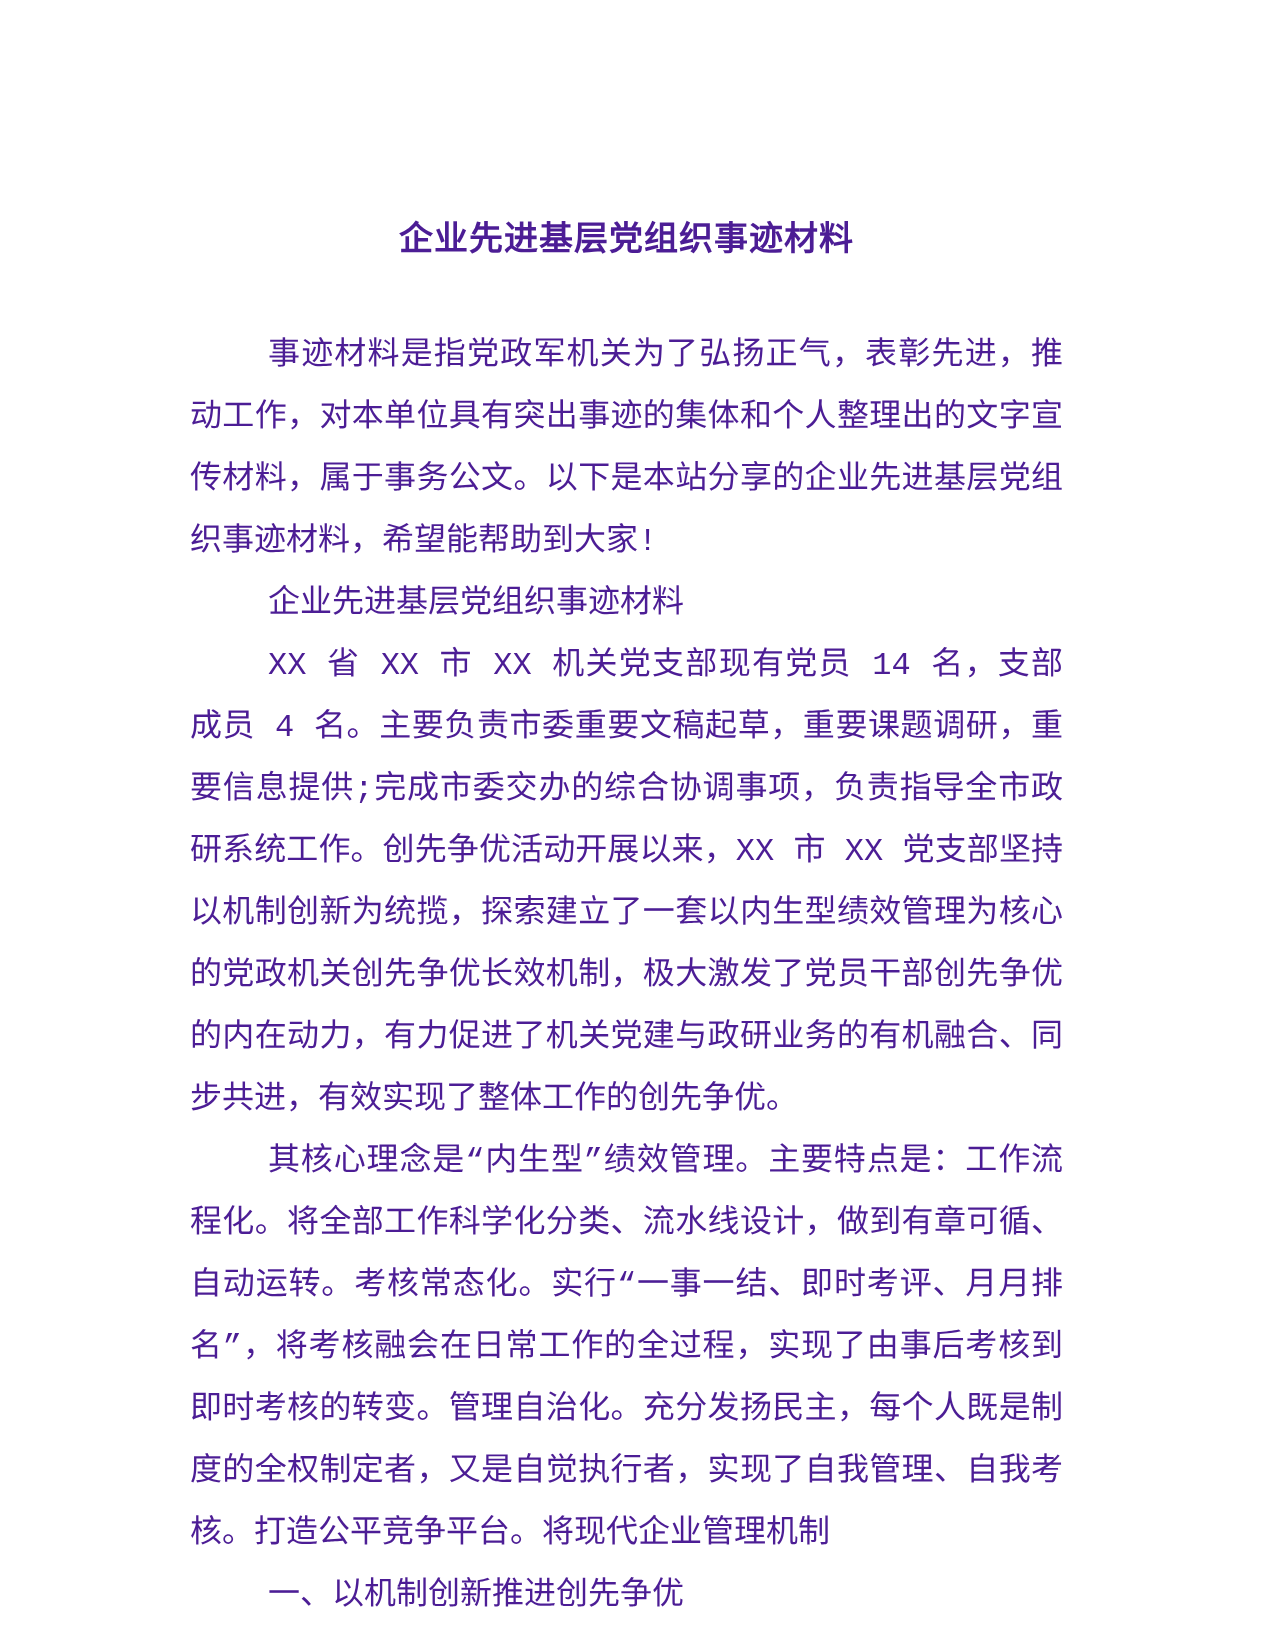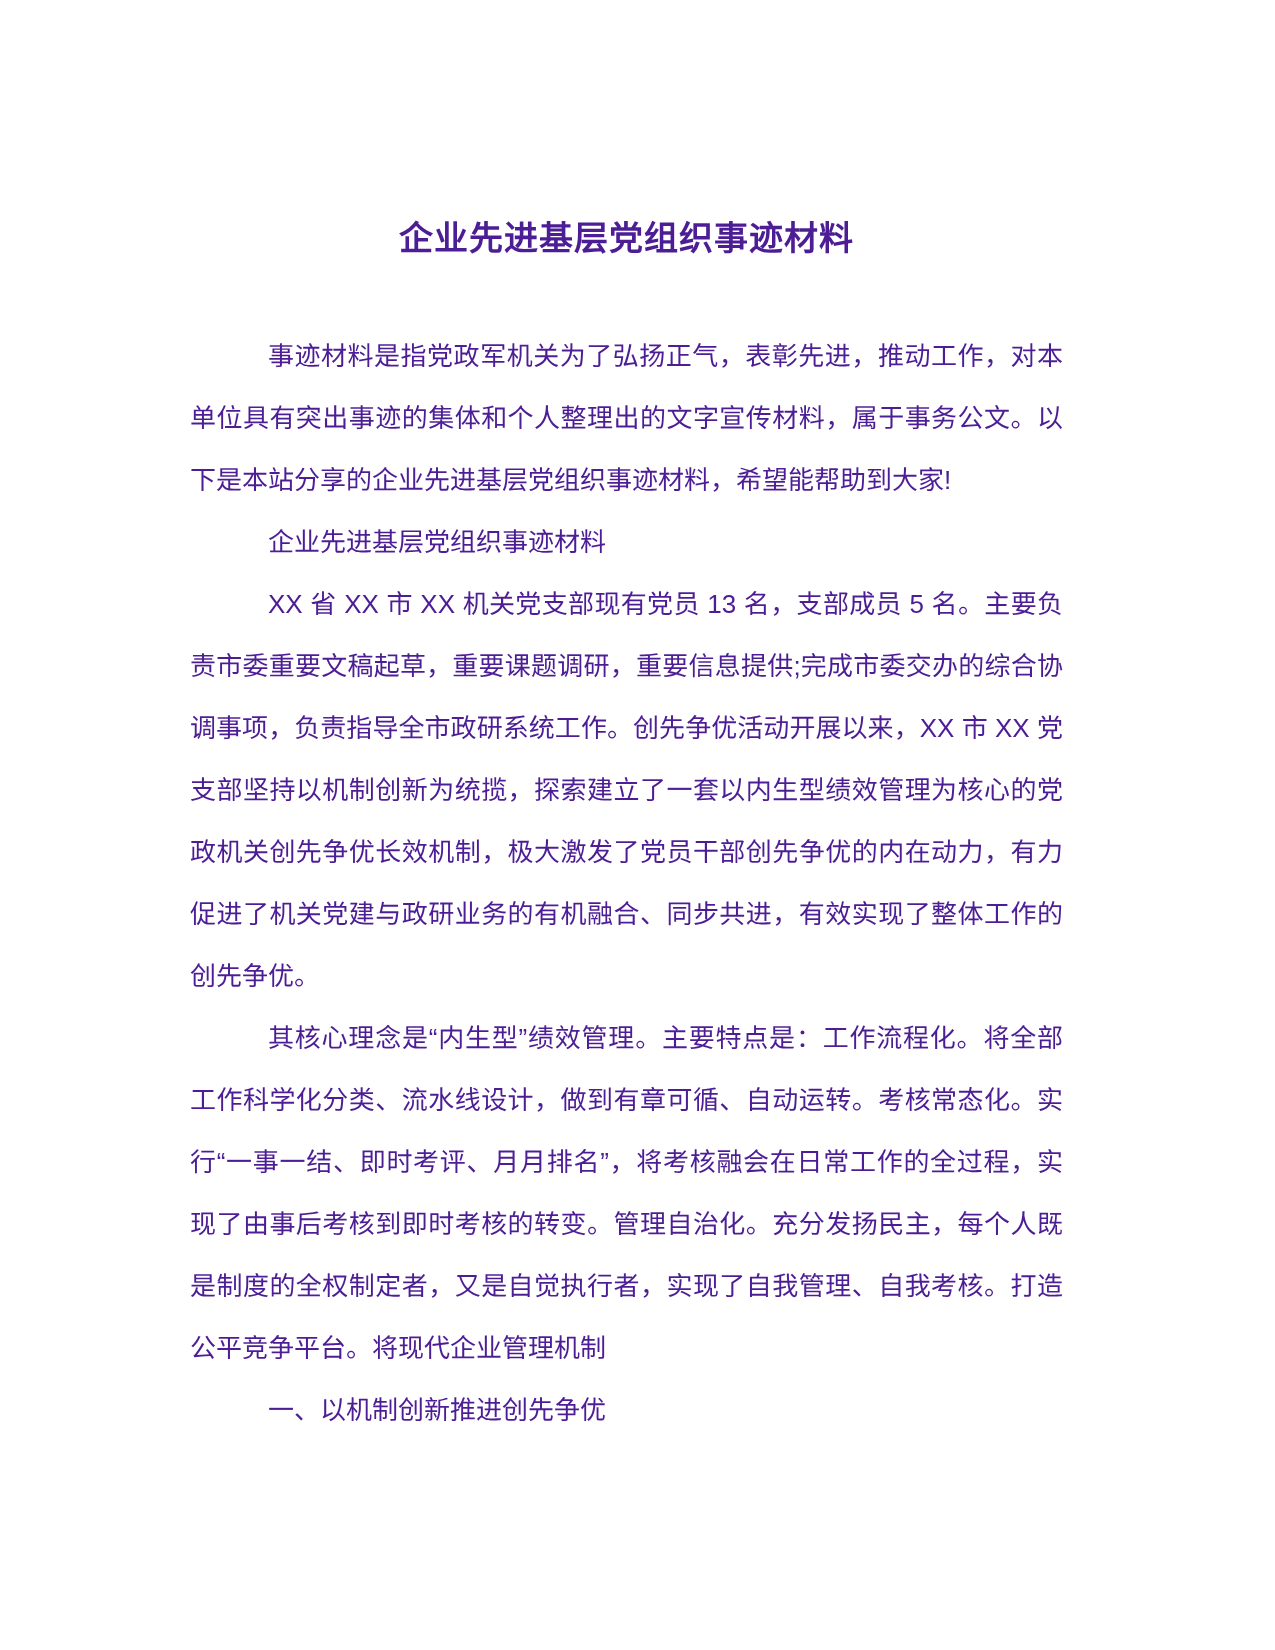--- a/index.html
+++ b/index.html
@@ -22,38 +22,38 @@
     margin: 0;
     font-family: "Liberation Sans", "DejaVu Sans", sans-serif;
     font-weight: bold;
     font-size: 34px;
     line-height: 50px;
     text-align: center;
     letter-spacing: 1px;
   }
   .doc-body {
     margin-top: 62px;
-    font-family: Liberation Sans, sans-serif;
-    font-size: 26px;
+    font-family: Liberation Mono, monospace;
+    font-size: 32px;
     line-height: 62px;
     text-align: justify;
     text-justify: inter-ideograph;
   }
   .doc-body p {
     margin: 0;
     padding: 0;
     text-indent: 78px;
   }
 </style>
 </head>
 <body>
 
 <div class="page">
   <h1 class="doc-title">企业先进基层党组织事迹材料</h1>
 
   <div class="doc-body">
     <p>事迹材料是指党政军机关为了弘扬正气，表彰先进，推动工作，对本单位具有突出事迹的集体和个人整理出的文字宣传材料，属于事务公文。以下是本站分享的企业先进基层党组织事迹材料，希望能帮助到大家!</p>
     <p>企业先进基层党组织事迹材料</p>
-    <p>XX 省 XX 市 XX 机关党支部现有党员 13 名，支部成员 5 名。主要负责市委重要文稿起草，重要课题调研，重要信息提供;完成市委交办的综合协调事项，负责指导全市政研系统工作。创先争优活动开展以来，XX 市 XX 党支部坚持以机制创新为统揽，探索建立了一套以内生型绩效管理为核心的党政机关创先争优长效机制，极大激发了党员干部创先争优的内在动力，有力促进了机关党建与政研业务的有机融合、同步共进，有效实现了整体工作的创先争优。</p>
+    <p>XX 省 XX 市 XX 机关党支部现有党员 14 名，支部成员 4 名。主要负责市委重要文稿起草，重要课题调研，重要信息提供;完成市委交办的综合协调事项，负责指导全市政研系统工作。创先争优活动开展以来，XX 市 XX 党支部坚持以机制创新为统揽，探索建立了一套以内生型绩效管理为核心的党政机关创先争优长效机制，极大激发了党员干部创先争优的内在动力，有力促进了机关党建与政研业务的有机融合、同步共进，有效实现了整体工作的创先争优。</p>
     <p>其核心理念是“内生型”绩效管理。主要特点是：工作流程化。将全部工作科学化分类、流水线设计，做到有章可循、自动运转。考核常态化。实行“一事一结、即时考评、月月排名”，将考核融会在日常工作的全过程，实现了由事后考核到即时考核的转变。管理自治化。充分发扬民主，每个人既是制度的全权制定者，又是自觉执行者，实现了自我管理、自我考核。打造公平竞争平台。将现代企业管理机制</p>
     <p>一、以机制创新推进创先争优</p>
   </div>
 </div>
 
 </body></html>

